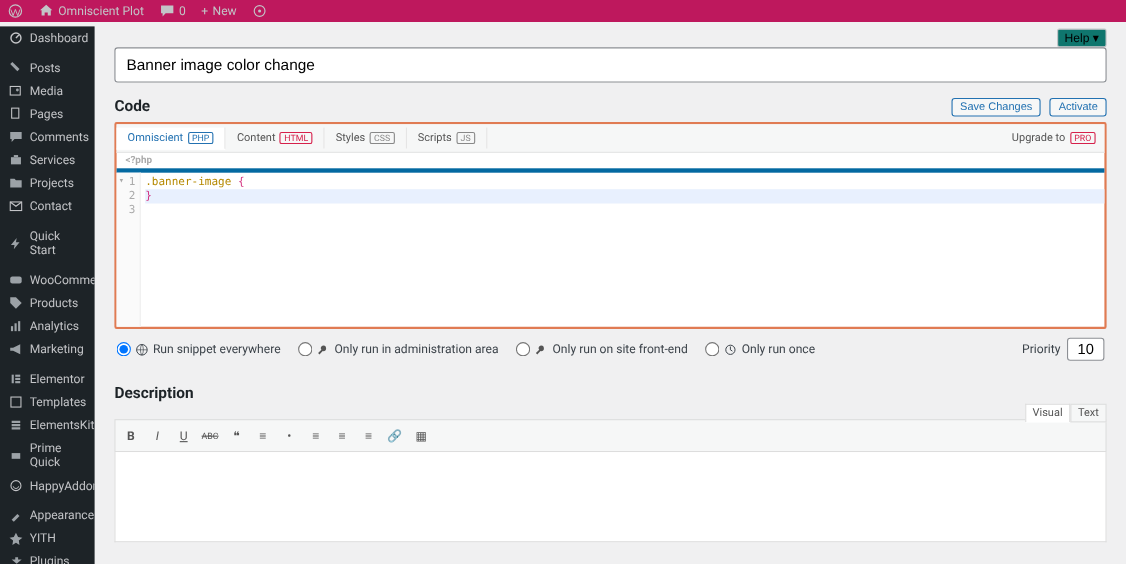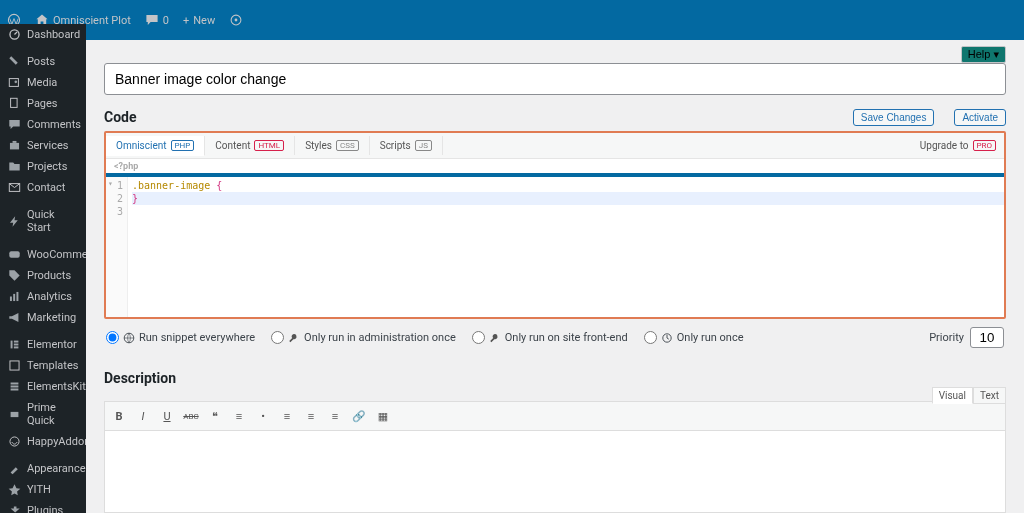--- a/index.html
+++ b/index.html
@@ -1,36 +1,36 @@
 <!DOCTYPE html>
 <html><head>
 <meta charset="utf-8">
 <style>
 * { box-sizing: border-box; margin: 0; padding: 0; }
 body { font-family: -apple-system, "Segoe UI", Roboto, sans-serif; font-size: 13px; color: #3c434a; background: #f0f0f1; width: 1024px; height: 513px; overflow: hidden; }
 
-.adminbar { height: 40px; background: #0369a1; color: #c3c4c7; display: flex; align-items: center; font-size: 11px; }
+.adminbar { height: 20px; background: #be185d; color: #c3c4c7; display: flex; align-items: center; font-size: 11px; }
 .adminbar .ab-left { display: flex; align-items: center; }
 .adminbar .ab-right { margin-left: auto; display: flex; align-items: center; }
 .adminbar .ab-item { display: flex; align-items: center; padding: 0 7px; height: 24px; cursor: pointer; gap: 4px; }
 .adminbar svg { width: 14px; height: 14px; fill: #c3c4c7; }
 .avatar { width: 14px; height: 14px; background: #72777c; display: inline-block; }
 
 .adminmenu { position: absolute; top: 24px; left: 0; width: 86px; height: 489px; background: #1d2327; color: #c3c4c7; font-size: 11px; overflow: hidden; }
 .adminmenu .mi { display: flex; align-items: center; gap: 6px; padding: 4px 8px; cursor: pointer; }
 .adminmenu .mi svg { width: 13px; height: 13px; fill: #9ca2a7; flex-shrink: 0; }
 .adminmenu .sep { height: 6px; }
 
 .wrap { margin-left: 86px; padding: 8px 18px; }
 .help { float: right; border: 1px solid #c3c4c7; background: #0f766e; font-size: 11px; padding: 1px 6px; border-radius: 2px; cursor: pointer; margin-top: -2px; }
 .h1 { font-size: 20px; font-weight: 400; color: #1d2327; margin: 2px 0 10px; }
 .title-input { width: 100%; padding: 7px 10px; font-size: 14px; border: 1px solid #8c8f94; border-radius: 3px; background: #fff; }
 
 .section-head { font-size: 14px; color: #1d2327; margin: 14px 0 6px; }
-.action-btns { float: right; margin-top: -22px; display: flex; gap: 20px; }
+.action-btns { float: right; margin-top: -22px; display: flex; gap: 8px; }
 .btn-outline { border: 1px solid #2271b1; color: #2271b1; background: #f6f7f7; font-size: 10px; padding: 2px 7px; border-radius: 3px; cursor: pointer; }
 
 .codebox { border: 2px solid #e07b53; border-radius: 2px; background: #fff; }
 .codetabs { display: flex; align-items: center; border-bottom: 1px solid #e5e5e5; background: #f6f7f7; height: 26px; font-size: 10px; }
 .ctab { padding: 4px 10px; border-right: 1px solid #e5e5e5; cursor: pointer; display: flex; align-items: center; gap: 4px; color: #555; }
 .ctab.active { background: #fff; color: #2271b1; border-bottom: 1px solid #fff; margin-bottom: -1px; }
 .badge { font-size: 8px; padding: 0 3px; border-radius: 2px; border: 1px solid currentColor; }
 .badge.php { color: #2271b1; }
 .badge.html { color: #d6204b; }
 .badge.css { color: #888; }
@@ -299,21 +299,21 @@
           <circle cx="10" cy="10" r="8" fill="none" stroke="currentColor" stroke-width="1.5"></circle>
           <path d="M2 10h16M10 2c3 3 3 13 0 16M10 2c-3 3-3 13 0 16" stroke="currentColor" fill="none"></path>
         </svg>
         <span>Run snippet everywhere</span>
       </label>
     <label>
         <input type="radio" name="run" style="">
         <svg viewBox="0 0 20 20">
           <path d="M14 7a4 4 0 10-7 3l-5 5 2 2 5-5a4 4 0 005-5z"></path>
         </svg>
-        <span>Only run in administration once</span>
+        <span>Only run in administration area</span>
       </label>
     <label>
         <input type="radio" name="run" style="">
         <svg viewBox="0 0 20 20">
           <path d="M14 7a4 4 0 10-7 3l-5 5 2 2 5-5a4 4 0 005-5z"></path>
         </svg>
         <span>Only run on site front-end</span>
       </label>
     <label>
         <input type="radio" name="run" style="">

